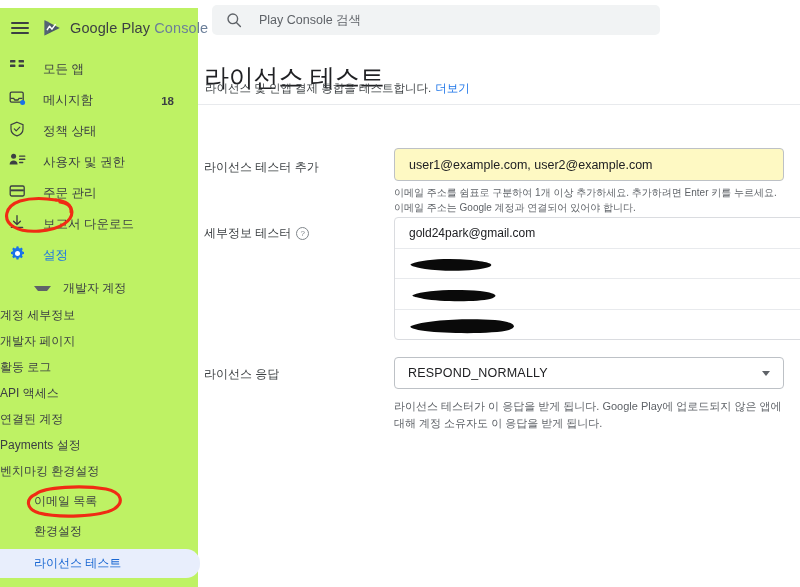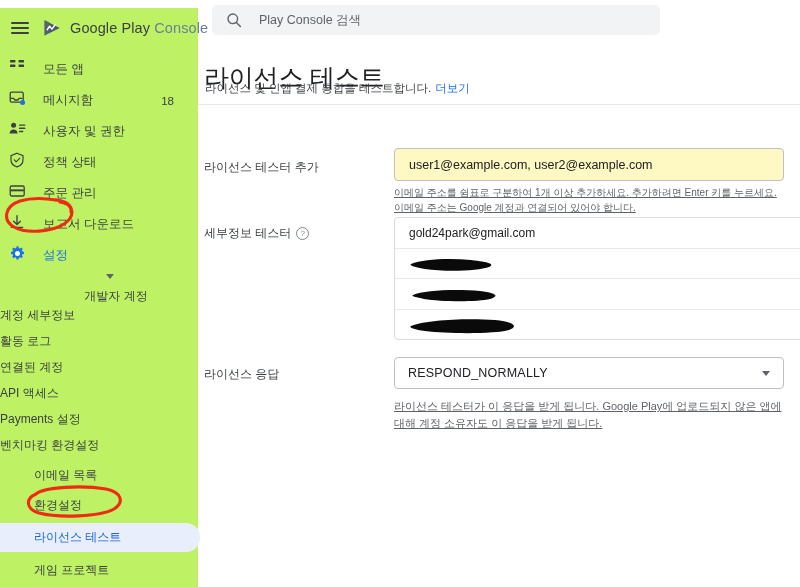--- a/index.html
+++ b/index.html
@@ -25,24 +25,24 @@
   .brandtext .g{color:#3c4043;}
   .brandtext .c{color:#6b7f99;}
 
   .navlist{margin-top:6px;}
   .navitem{display:flex;align-items:center;height:31px;padding-left:9px;cursor:pointer;position:relative;}
   .navicon{width:22px;height:22px;flex:0 0 22px;margin-right:12px;position:relative;color:#3c4043;}
   .navicon svg{display:block;}
   .navlabel{font-size:12.5px;color:#3c4043;white-space:nowrap;}
   .navitem.active .navlabel{color:#1a73e8;font-weight:400;}
   .navitem.active .navicon{color:#1a73e8;}
-  .badge{position:absolute;right:24px;font-size:11.5px;color:#3c4043;}
+  .badge{position:absolute;right:24px;font-size:11.5px;color:#3c4043;font-weight:bold;}
 
   .subgroup{margin-top:3px;}
-  .grouphead{display:flex;align-items:center;height:28px;padding-left:34px;cursor:pointer;flex-direction:column;}
+  .grouphead{display:flex;align-items:center;height:28px;padding-left:34px;cursor:pointer;}
   .caret{width:0;height:0;border-left:4.5px solid transparent;border-right:4.5px solid transparent;
          border-top:5px solid #5f6368;margin-right:12px;flex:0 0 9px;}
   .grouphead .navlabel{font-size:12px;}
   .subitem{display:flex;align-items:center;height:26px;cursor:pointer;}
   .subitem .navlabel{font-size:12px;color:#3c4043;}
   .lvl1{padding-left:34px;}
   .subitem.hl{background:#e8eefc;border-radius:0 14px 14px 0;width:166px;}
   .subitem.hl .navlabel{color:#1967d2;font-weight:500;}
 
   
@@ -53,21 +53,21 @@
   .searchwrap{position:absolute;left:14px;top:5px;width:434px;height:30px;
               background:#f1f3f4;border-radius:5px;display:flex;align-items:center;padding-left:14px;cursor:text;}
   .searchicon{width:16px;height:16px;flex:0 0 16px;margin-right:17px;color:#5f6368;}
   .searchph{font-size:12.5px;color:#5f6368;}
   .divider{position:absolute;left:0;top:104px;right:0;height:1px;background:#e8eaed;}
 
   .pagetitle{position:absolute;left:6px;top:44px;font-size:25px;font-weight:400;color:#202124;letter-spacing:-.2px;}
   .subtitle{position:absolute;left:7px;top:81px;font-size:11.5px;color:#3c4043;}
   .subtitle a{color:#1a73e8;text-decoration:none;font-weight:500;margin-left:4px;}
   .flabel{position:absolute;font-size:12px;color:#3c4043;white-space:nowrap;}
-  .fhelp{font-size:10px;color:#5f6368;line-height:1.5;text-decoration:underline;}
+  .fhelp{font-size:10px;color:#5f6368;line-height:1.5;}
 
   .textfield{position:absolute;border:1px solid #bdc1c6;border-radius:4px;background:#fef9c3;
              display:flex;align-items:center;padding:0 14px;box-sizing:border-box;cursor:text;}
   .textfield .val{font-size:12.5px;color:#202124;}
 
   .listbox{position:absolute;border:1px solid #dadce0;border-radius:4px;background:#fff;box-sizing:border-box;overflow:hidden;}
   .listrow{height:30.5px;display:flex;align-items:center;padding:0 10px 0 14px;border-bottom:1px solid #e8eaed;position:relative;box-sizing:border-box;}
   .listrow:last-child{border-bottom:none;}
   .listrow .email{font-size:12px;color:#202124;}
   .trash{margin-left:auto;width:15px;height:15px;color:#5f6368;cursor:pointer;flex:0 0 15px;}
@@ -127,43 +127,43 @@
             <path d="M1.4 8.4 h3.3 l1.1 1.6 h3.1 l1.1 -1.6 h3.3" fill="none" stroke="currentColor" stroke-width="1.3"></path>
             <circle cx="13.6" cy="12.4" r="2.5" fill="#1a73e8"></circle>
           </svg>
         </span>
         <span class="navlabel">메시지함</span>
         <span class="badge">18</span>
       </div>
 
       <div class="navitem">
         <span class="navicon">
+          <svg width="16" height="16" viewBox="0 0 16 16">
+            <path d="M8 1.2 L14 3.6 V8 c0 3.6 -2.6 5.8 -6 6.8 C4.6 13.8 2 11.6 2 8 V3.6 Z" fill="none" stroke="currentColor" stroke-width="1.2"></path>
+            <polyline points="5.3,7.9 7.2,9.8 10.8,6.2" fill="none" stroke="currentColor" stroke-width="1.2" stroke-linecap="round" stroke-linejoin="round"></polyline>
+          </svg>
+        </span>
+        <span class="navlabel">정책 상태</span>
+      </div>
+
+      <div class="navitem">
+        <span class="navicon">
           <svg width="17" height="16" viewBox="0 0 17 16" fill="currentColor">
             <circle cx="4.6" cy="4.3" r="2.5"></circle>
             <path d="M0.6 12.6 c0 -2.6 1.9 -4.1 4 -4.1 s4 1.5 4 4.1 z"></path>
             <rect x="10" y="3.4" width="6.4" height="1.4" rx="0.6"></rect>
             <rect x="10" y="6.6" width="6.4" height="1.4" rx="0.6"></rect>
             <rect x="10" y="9.8" width="4.4" height="1.4" rx="0.6"></rect>
           </svg>
         </span>
         <span class="navlabel">사용자 및 권한</span>
       </div>
 
       <div class="navitem">
         <span class="navicon">
-          <svg width="16" height="16" viewBox="0 0 16 16">
-            <path d="M8 1.2 L14 3.6 V8 c0 3.6 -2.6 5.8 -6 6.8 C4.6 13.8 2 11.6 2 8 V3.6 Z" fill="none" stroke="currentColor" stroke-width="1.2"></path>
-            <polyline points="5.3,7.9 7.2,9.8 10.8,6.2" fill="none" stroke="currentColor" stroke-width="1.2" stroke-linecap="round" stroke-linejoin="round"></polyline>
-          </svg>
-        </span>
-        <span class="navlabel">정책 상태</span>
-      </div>
-
-      <div class="navitem">
-        <span class="navicon">
           <svg width="17" height="16" viewBox="0 0 17 16">
             <rect x="1.2" y="3" width="14" height="10" rx="1.4" fill="none" stroke="currentColor" stroke-width="1.3"></rect>
             <rect x="1.6" y="6.4" width="13.2" height="1.9" fill="currentColor"></rect>
           </svg>
         </span>
         <span class="navlabel">주문 관리</span>
       </div>
 
       <div class="navitem">
         <span class="navicon">
@@ -187,27 +187,30 @@
 
       <div class="subgroup">
         <div class="grouphead">
           <span class="caret"></span>
           <span class="navlabel">개발자 계정</span>
         </div>
         <div class="subitem">
           <span class="navlabel">계정 세부정보</span>
         </div>
         <div class="subitem">
+          <span class="navlabel">개발자 페이지</span>
+        </div>
+        <div class="subitem">
           <span class="navlabel">활동 로그</span>
         </div>
         <div class="subitem">
+          <span class="navlabel">API 액세스</span>
+        </div>
+        <div class="subitem">
           <span class="navlabel">연결된 계정</span>
-        </div>
-        <div class="subitem">
-          <span class="navlabel">API 액세스</span>
         </div>
         <div class="subitem">
           <span class="navlabel">Payments 설정</span>
         </div>
         <div class="subitem">
           <span class="navlabel">벤치마킹 환경설정</span>
         </div>
       </div>
 
       <div class="subitem lvl1" style="margin-top:4px;">

